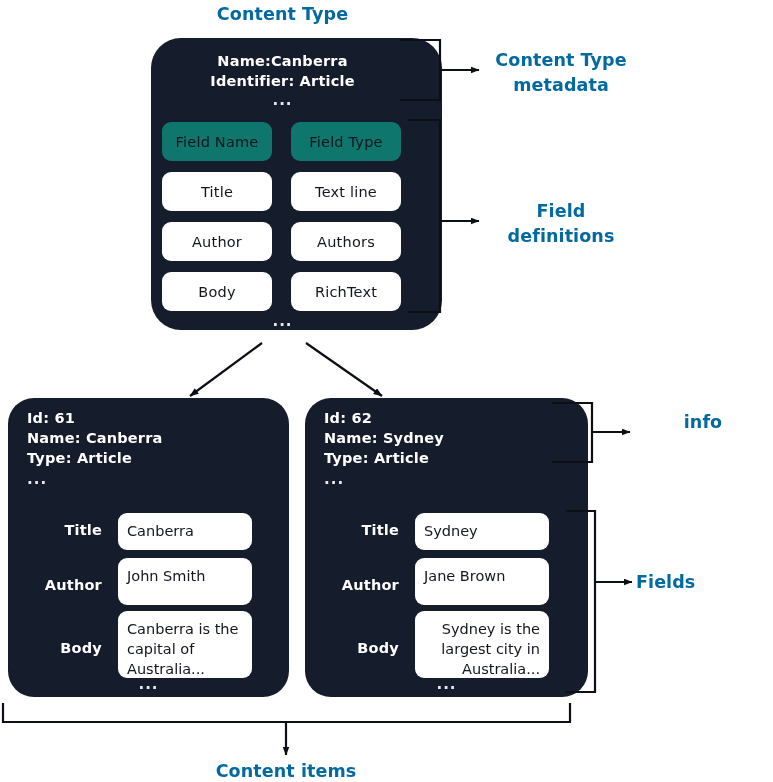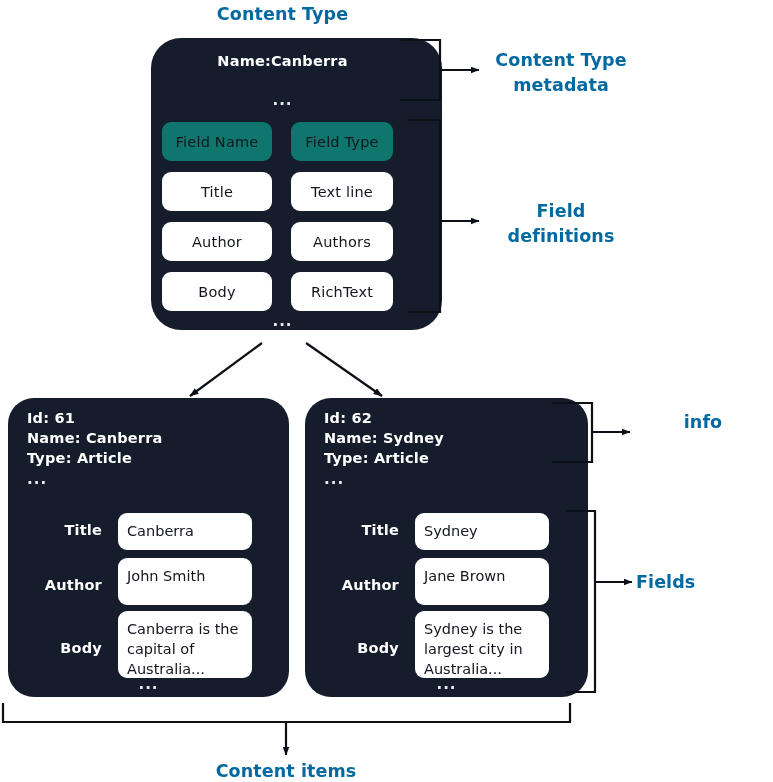--- a/index.html
+++ b/index.html
@@ -62,21 +62,21 @@
     height:39px;
     border-radius:9px;
     display:flex;align-items:center;justify-content:center;
     font-size:14.5px;
     color:#14161f;
     background:#ffffff;
     letter-spacing:.2px;
   }
   .pill.header{background:#0f766e;}
   .col-a{left:11px;width:110px;}
-  .col-b{left:140px;width:102px;}
+  .col-b{left:140px;width:110px;}
 
   
   .item-head{
     position:absolute;left:19px;top:10px;
     color:#ffffff;font-weight:700;font-size:14.5px;line-height:20px;
     letter-spacing:.2px;
   }
   .item-dots{position:absolute;left:19px;top:76px;}
   .item-dots-bottom{position:absolute;left:0;top:281px;width:100%;text-align:center;}
 
@@ -102,20 +102,21 @@
 </head>
 <body>
 
 <div class="stage">
 
   <div class="abs caption" style="left:150px;top:2px;width:265px;">Content Type</div>
 
   <div class="card card-ct">
     <div class="ct-head">
       <div>Name:Canberra</div>
+      <div>Identifier: Article</div>
     </div>
     <div class="ct-dots dots">...</div>
 
     <div class="pill header col-a" style="top:84px;">Field Name</div>
     <div class="pill header col-b" style="top:84px;">Field Type</div>
 
     <div class="pill col-a" style="top:134px;">Title</div>
     <div class="pill col-b" style="top:134px;">Text line</div>
 
     <div class="pill col-a" style="top:184px;">Author</div>
@@ -166,21 +167,21 @@
       <div class="fvalue" style="margin-left:16px;width:137px;height:37px;">Sydney</div>
     </div>
 
     <div class="frow" style="left:16px;top:160px;width:228px;">
       <div class="flabel" style="width:80px;padding-top:19px;">Author</div>
       <div class="fvalue" style="margin-left:16px;width:137px;height:47px;">Jane Brown</div>
     </div>
 
     <div class="frow" style="left:16px;top:213px;width:228px;">
       <div class="flabel" style="width:80px;padding-top:29px;">Body</div>
-      <div class="fvalue" style="margin-left:16px;width:137px;height:67px;">Sydney is the largest city in Australia...</div>
+      <div class="fvalue" style="margin-left:16px;width:137px;height:67px;text-align:right;">Sydney is the largest city in Australia...</div>
     </div>
 
     <div class="item-dots-bottom dots">...</div>
   </div>
 
   <svg class="overlay" viewBox="0 0 773 782">
     <defs>
       <marker id="arrowhead" markerWidth="9" markerHeight="7" refX="8.5" refY="3.5" orient="auto" markerUnits="userSpaceOnUse">
         <polygon points="0 0, 9 3.5, 0 7" fill="#0d0f17"></polygon>
       </marker>

